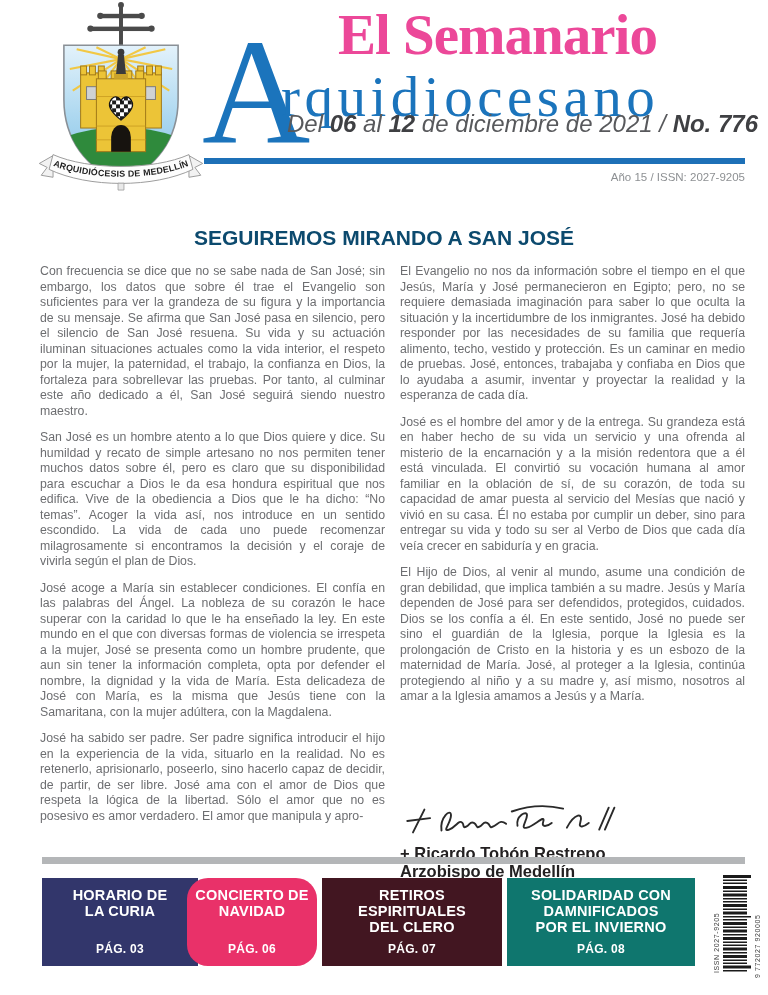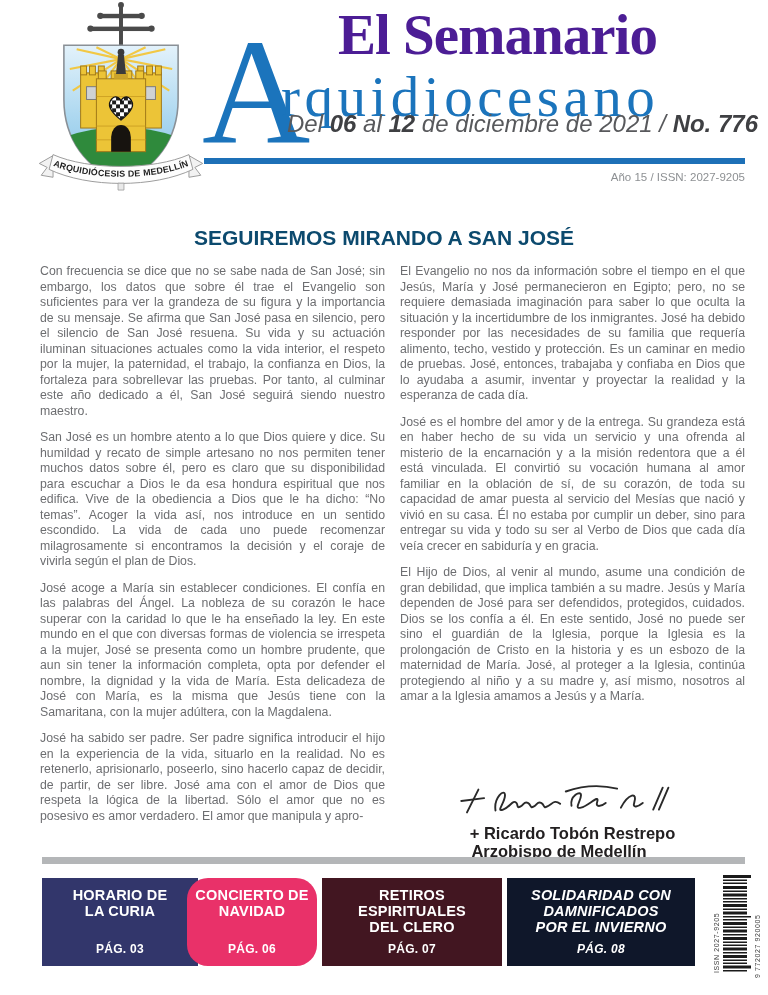--- a/index.html
+++ b/index.html
@@ -8,21 +8,21 @@
     font-family:"Liberation Sans",sans-serif;
   }
   
   .emblem{position:absolute;left:36px;top:2px;width:170px;height:192px;}
   .title-initial{
     position:absolute;left:202px;top:16px;font-family:"Liberation Serif",serif;
     font-size:150px;line-height:1;color:#1b74bc;letter-spacing:0;
   }
   .title-red{
     position:absolute;left:338px;top:2px;font-family:"Liberation Serif",serif;
-    font-size:57px;font-weight:bold;color:#4c1d95;letter-spacing:-1px;white-space:nowrap;
+    font-size:57px;font-weight:bold;color:#ec4899;letter-spacing:-1px;white-space:nowrap;
   }
   .title-rest{
     position:absolute;left:281px;top:64px;font-family:"Liberation Serif",serif;
     font-size:57px;color:#1b74bc;letter-spacing:4.5px;white-space:nowrap;
   }
   .date-line{
     position:absolute;right:10px;top:110px;font-size:24px;font-style:italic;
     color:#58595c;white-space:nowrap;
   }
   .date-line b{color:#3f4043;}
@@ -31,21 +31,21 @@
   
   .headline{
     position:absolute;left:0;top:226px;width:768px;text-align:center;
     font-size:21px;font-weight:bold;color:#0c4a6e;letter-spacing:0;
   }
   .col{position:absolute;top:264px;width:345px;font-size:12.3px;line-height:15.5px;
     color:#6d6e71;text-align:justify;hyphens:auto;-webkit-hyphens:auto;}
   .col-left{left:40px;}
   .col-right{left:400px;}
   .col p{margin:0 0 11px 0;}
-  .signature{position:absolute;left:400px;top:782px;width:345px;text-align:center;color:#232021;}
+  .signature{position:absolute;left:400px;top:802px;width:345px;text-align:left;color:#232021;}
   .signature .scrawl{display:inline-block;margin-right:2px;}
   .sig-name{font-size:16.5px;font-weight:bold;line-height:1.1;}
   .sig-role{font-size:16.5px;font-weight:bold;line-height:1.1;padding-right:27px;}
   
   .footer-bar{position:absolute;left:42px;top:857px;width:703px;height:7px;background:#b4b6b8;}
   .footer-box{
     position:absolute;top:878px;height:88px;color:#ffffff;display:flex;flex-direction:column;
     justify-content:space-between;align-items:center;padding:10px 6px;box-sizing:border-box;
     text-align:center;
   }
@@ -224,21 +224,21 @@
 
   <div class="footer-box fb-3" style="background: rgb(66, 22, 33);">
     <div class="box-title">
       <span>RETIROS</span>
       <span>ESPIRITUALES</span>
       <span>DEL CLERO</span>
     </div>
     <div class="box-page">PÁG. 07</div>
   </div>
 
-  <div class="footer-box fb-4" style="background: #0f172a; font-style: italic;">
+  <div class="footer-box fb-4" style="background: #0f766e;">
     <div class="box-title">
       <span>SOLIDARIDAD CON</span>
       <span>DAMNIFICADOS</span>
       <span>POR EL INVIERNO</span>
     </div>
     <div class="box-page">PÁG. 08</div>
   </div>
 
   <div class="barcode">
     <svg width="52" height="114" viewBox="0 0 52 114">

